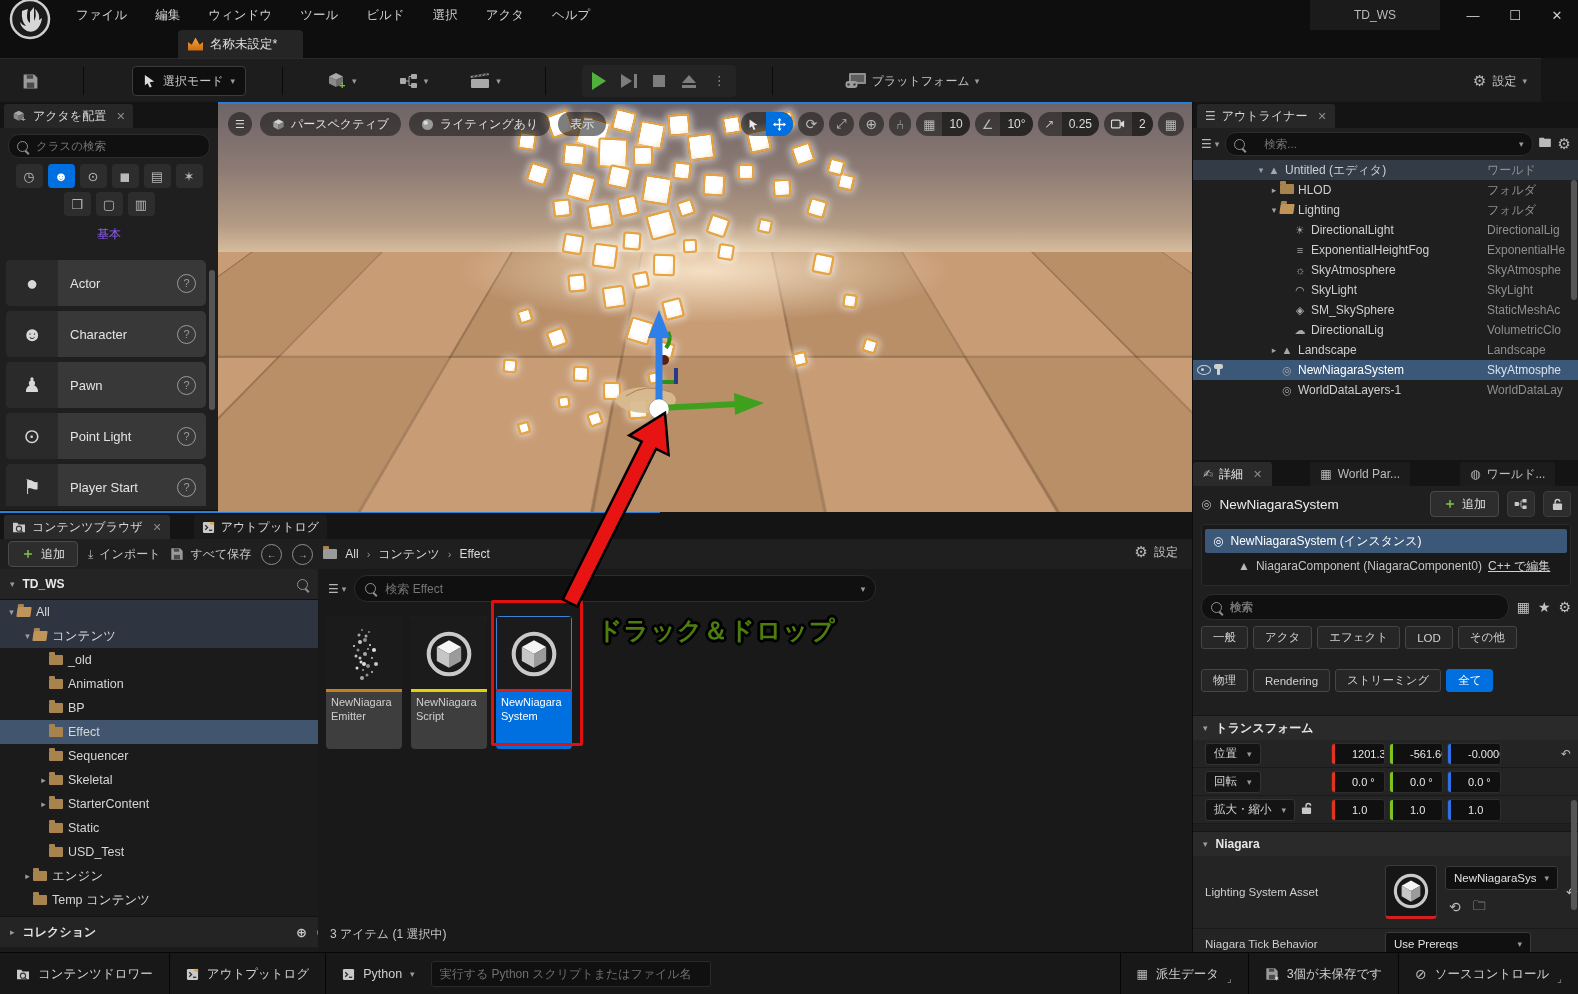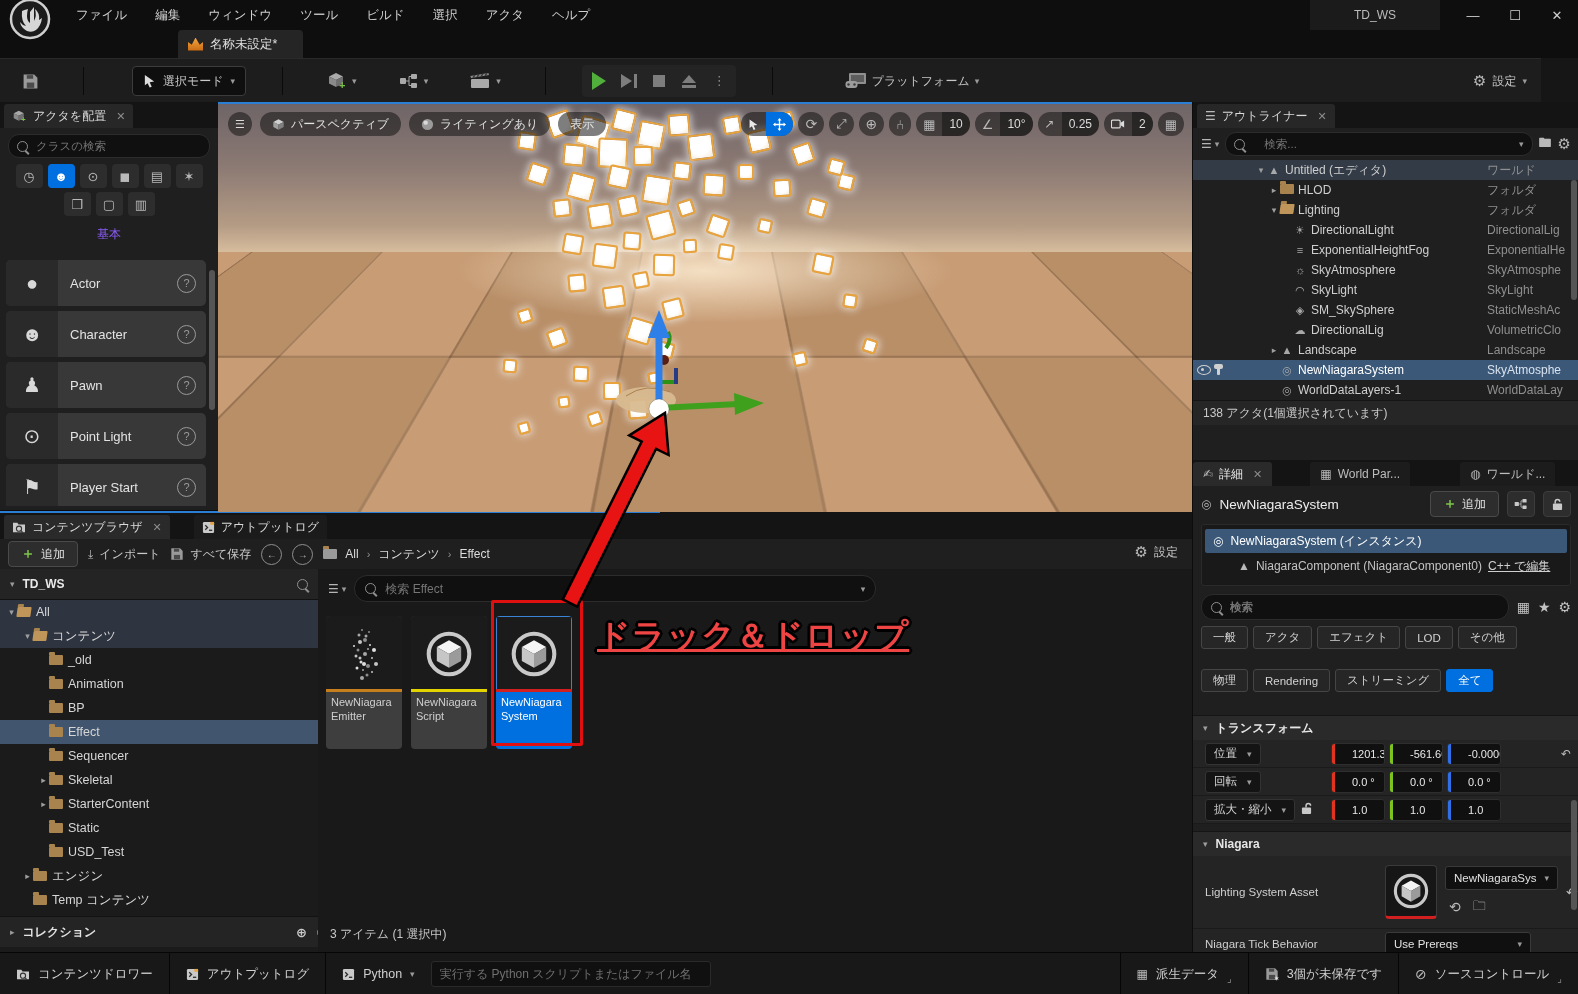--- a/index.html
+++ b/index.html
@@ -181,22 +181,22 @@
   .cb-footer{position:absolute;left:12px;bottom:10px;color:#c9c9c9;}
   
   #statusbar{position:absolute;left:0;top:952px;width:1578px;height:42px;background:#181818;border-top:1px solid #060606;display:flex;align-items:center;}
   .sb-item{display:flex;align-items:center;gap:8px;height:42px;padding:0 16px;border-right:1px solid #060606;color:#cfcfcf;font-size:12.5px;}
   .sb-right{margin-left:auto;display:flex;align-items:center;}
   .sb-right .sb-item{border-right:none;border-left:1px solid #060606;}
   .py-input{width:262px;height:24px;background:#101010;border:1px solid #2a2a2a;border-radius:3px;color:#6f6f6f;display:flex;align-items:center;padding:0 8px;font-size:12px;overflow:hidden;white-space:nowrap;}
   .corner{color:#8f8f8f;font-size:10px;transform:translateY(4px);}
   
   #arrow-annotation{position:absolute;left:540px;top:398px;z-index:60;pointer-events:none;}
-  #annotation-text{position:absolute;left:597px;top:614px;z-index:60;color:#ef4444;font-size:33px;font-weight:bold;letter-spacing:1px;
-     text-shadow:-2px -2px 0 #000,2px -2px 0 #000,-2px 2px 0 #000,2px 2px 0 #000,0 3px 0 #000,0 -3px 0 #000,3px 0 0 #000,-3px 0 0 #000;text-decoration:underline;}
+  #annotation-text{position:absolute;left:597px;top:614px;z-index:60;color:#4d7c0f;font-size:25px;font-weight:bold;letter-spacing:1px;
+     text-shadow:-2px -2px 0 #000,2px -2px 0 #000,-2px 2px 0 #000,2px 2px 0 #000,0 3px 0 #000,0 -3px 0 #000,3px 0 0 #000,-3px 0 0 #000;}
   #annotation-box{position:absolute;left:491px;top:600px;width:86px;height:140px;border:3px solid #e01010;z-index:55;border-radius:2px;}
   .glyph{font-size:12px;color:#b9b9b9;}
 </style>
 </head>
 <body>
 
 <div id="app">
 
   <div id="titlebar">
     <div class="ue-logo">
@@ -675,21 +675,20 @@
     <span class="o-type">SkyAtmosphe</span>
   </div>
           <div class="o-row">
     <span class="lead"></span>
     <span class="o-caret" style="margin-left: 26px;"></span>
     <span class="o-icon">◎</span>
     <span class="o-label">WorldDataLayers-1</span>
     <span class="o-type">WorldDataLay</span>
   </div>
         </div>
-      <div class="ol-footer">138 アクタ(1個選択されています)</div>
       <div class="vscroll" style="top:78px;height:120px;right:2px;"></div>
     </div>
 
     <div id="detailspanel">
       <div class="det-tabs">
         <div class="det-tab active">
           <span class="glyph">✍</span>
           <span>詳細</span>
           <span class="tab-x">✕</span>
         </div>

